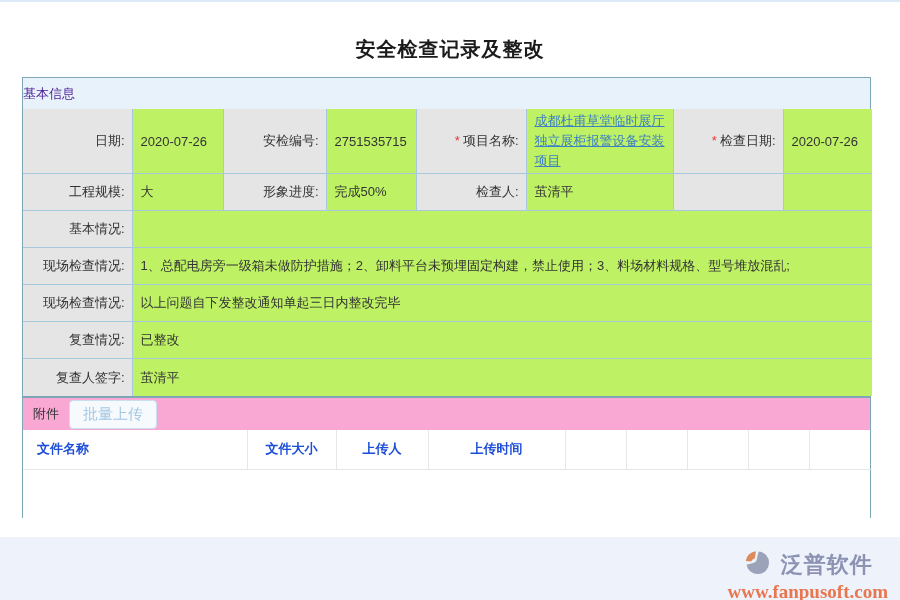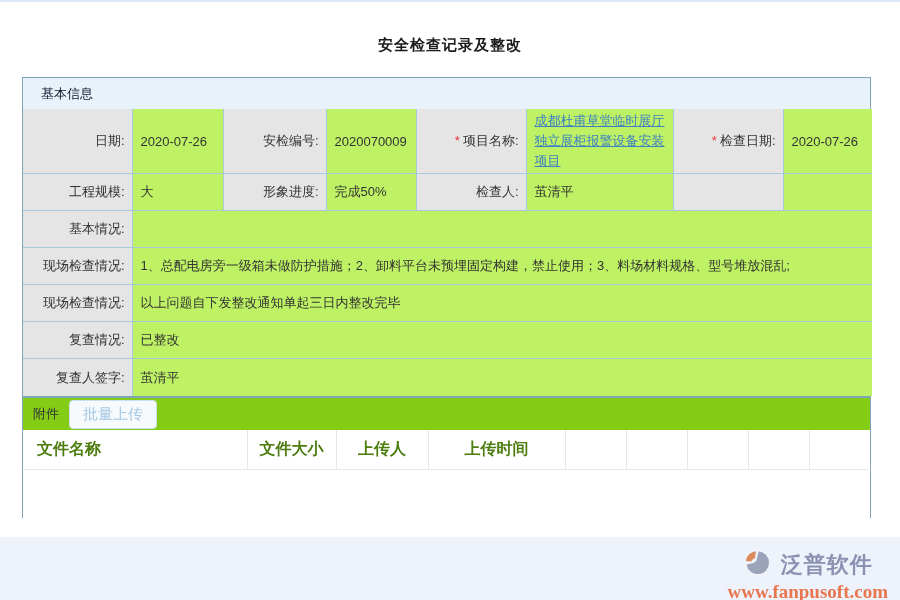--- a/index.html
+++ b/index.html
@@ -7,33 +7,33 @@
   body {
     width:900px; height:600px;
     background:#ffffff;
     font-family:"Liberation Sans","DejaVu Sans",sans-serif;
     position:relative; overflow:hidden;
     border-top:2px solid #DCEAF7;
   }
 
   .page-title {
     position:absolute; top:34px; left:0; width:100%;
-    text-align:center; font-size:15px; font-weight:bold; color:#1b1b1b;
+    text-align:center; font-size:20px; font-weight:bold; color:#1b1b1b;
     letter-spacing:1px;
   }
 
   
   .basic-box {
     position:absolute; left:22px; top:75px; width:849px;
     border:1px solid #7FA6B6; background:#fff;
   }
   .box-header {
     height:31px; line-height:31px;
-    background:#E7F2FB; color:#0f172a; font-size:13px;
-    padding-left:18px;
+    background:#E7F2FB; color:#4c1d95; font-size:13px;
+    padding-left:0;
   }
   .info-table {
     width:100%; border-collapse:collapse; table-layout:fixed;
     font-size:13px; border-style:hidden;
   }
   .info-table td {
     border:1px solid #A6C9DE; padding:2px 8px; color:#333;
     overflow:hidden;
   }
   .info-table td.lbl { background:#e5e5e5; text-align:right; padding-right:7px; }
@@ -42,32 +42,32 @@
   .info-table tr.tall { height:55px; }
   .star { color:#E53935; margin-right:3px; }
   .proj-link { color:#3E80C4; text-decoration:underline; cursor:pointer; line-height:1.55; display:inline-block; }
 
   
   .attach-box {
     position:absolute; left:22px; top:395px; width:849px; height:121px;
     border:1px solid #7FA6B6; background:#fff;
   }
   .attach-header {
-    height:32px; background:#84cc16;
+    height:32px; background:#f9a8d4;
     display:flex; align-items:center; gap:10px;
     padding-left:10px; font-size:13px; color:#333;
   }
   .batch-btn {
     font-family:inherit; font-size:15px; color:#A4C7E4;
     background:#F6FAFD; border:1px solid #C9DFF0; border-radius:4px;
     padding:4px 13px; cursor:pointer;
   }
   .file-table {
     width:100%; border-collapse:collapse; table-layout:fixed;
-    font-size:16px; color:#4d7c0f;
+    font-size:13px; color:#1d4ed8;
   }
   .file-table th {
     height:39px; border-right:1px solid #E6E6E6; border-bottom:1px solid #E6E6E6;
     font-weight:bold; padding:0 4px;
   }
   .file-table th.first { text-align:left; padding-left:14px; }
   .file-table th.last { border-right:none; }
 
   
   .footer {
@@ -100,21 +100,21 @@
       <col style="width:110px">
         <col style="width:147px">
       <col style="width:110px">
         <col style="width:89px">
     </colgroup>
     <tbody>
         <tr class="tall">
       <td class="lbl">日期:</td>
       <td class="val">2020-07-26</td>
       <td class="lbl">安检编号:</td>
-      <td class="val">2020070009</td>
+      <td class="val">2751535715</td>
       <td class="lbl"><span class="star">*</span><span>项目名称:</span></td>
       <td class="val"><a class="proj-link">成都杜甫草堂临时展厅独立展柜报警设备安装项目</a></td>
       <td class="lbl"><span class="star">*</span><span>检查日期:</span></td>
       <td class="val">2020-07-26</td>
     </tr>
     <tr>
       <td class="lbl">工程规模:</td>
       <td class="val">大</td>
       <td class="lbl">形象进度:</td>
       <td class="val">完成50%</td>

